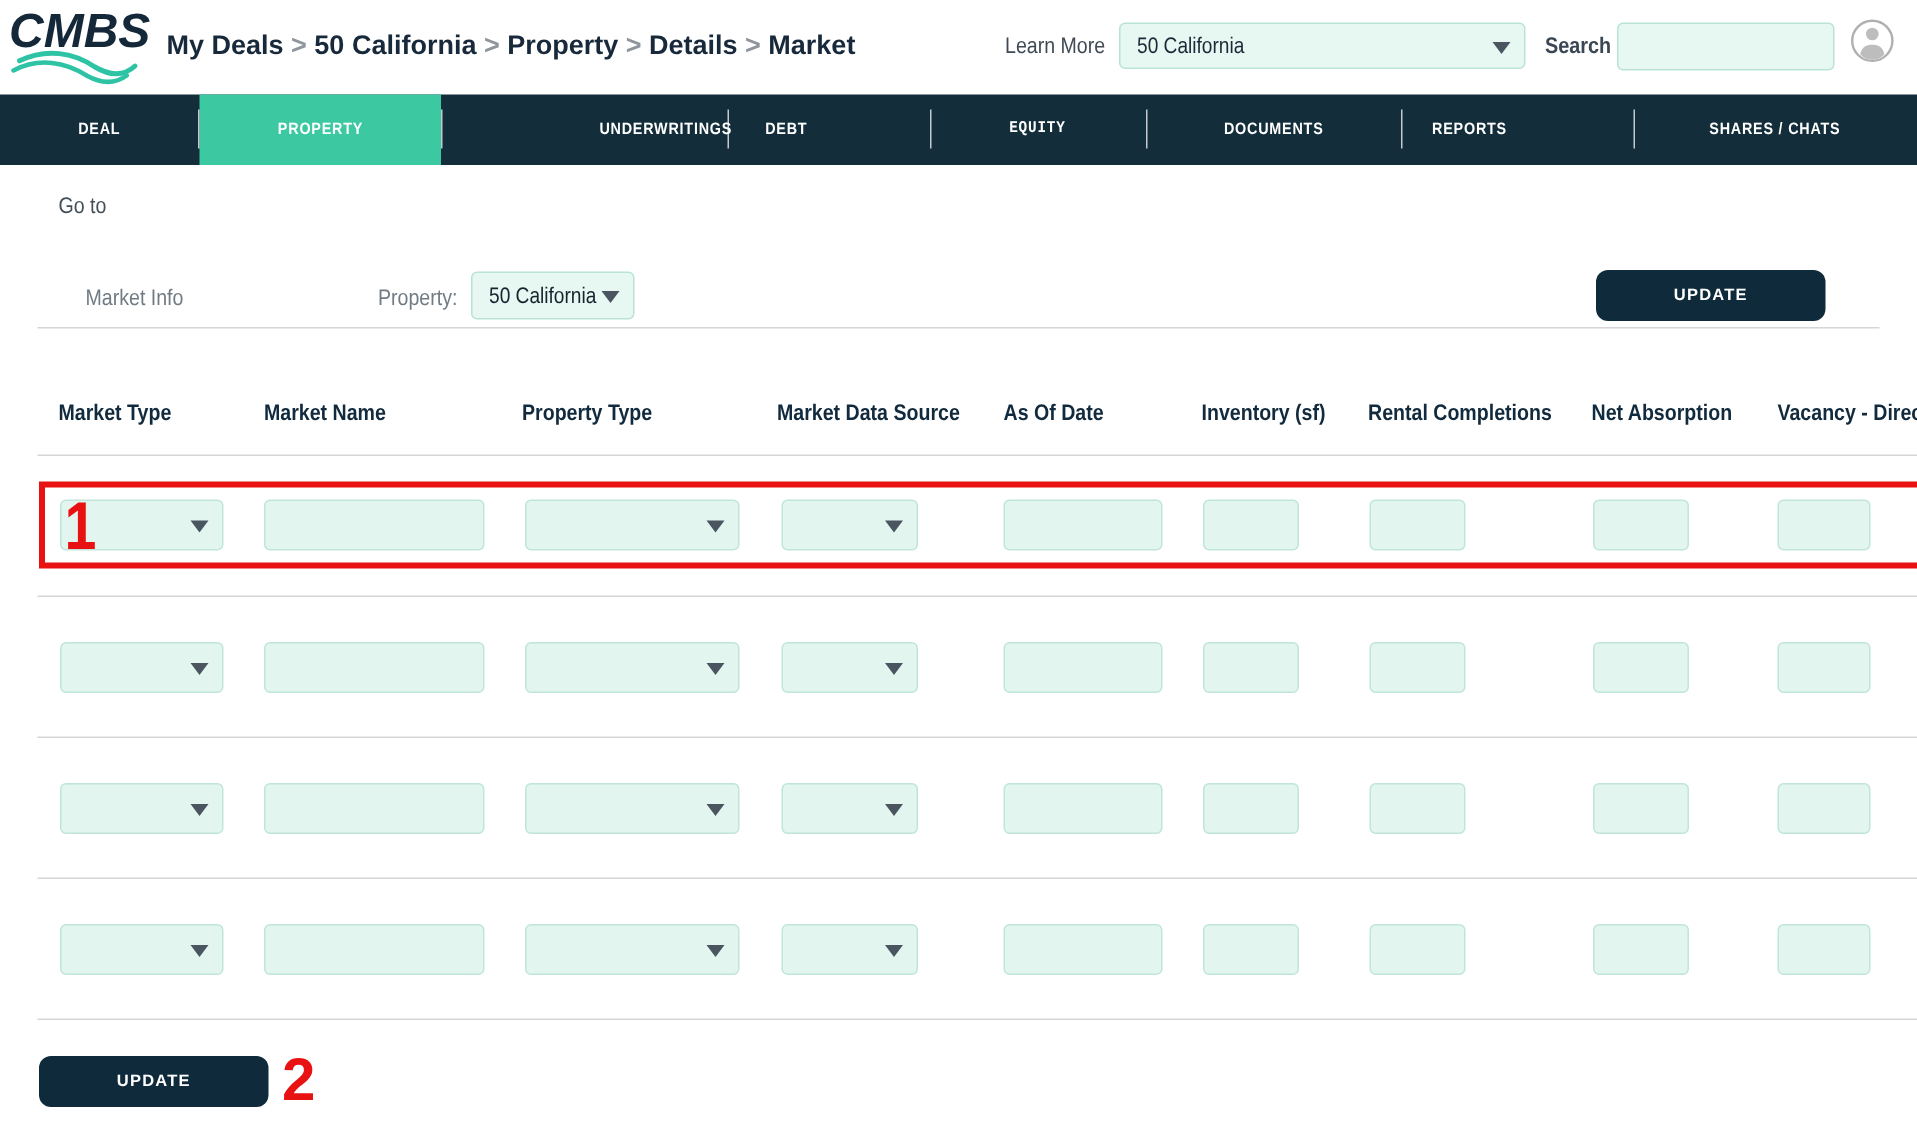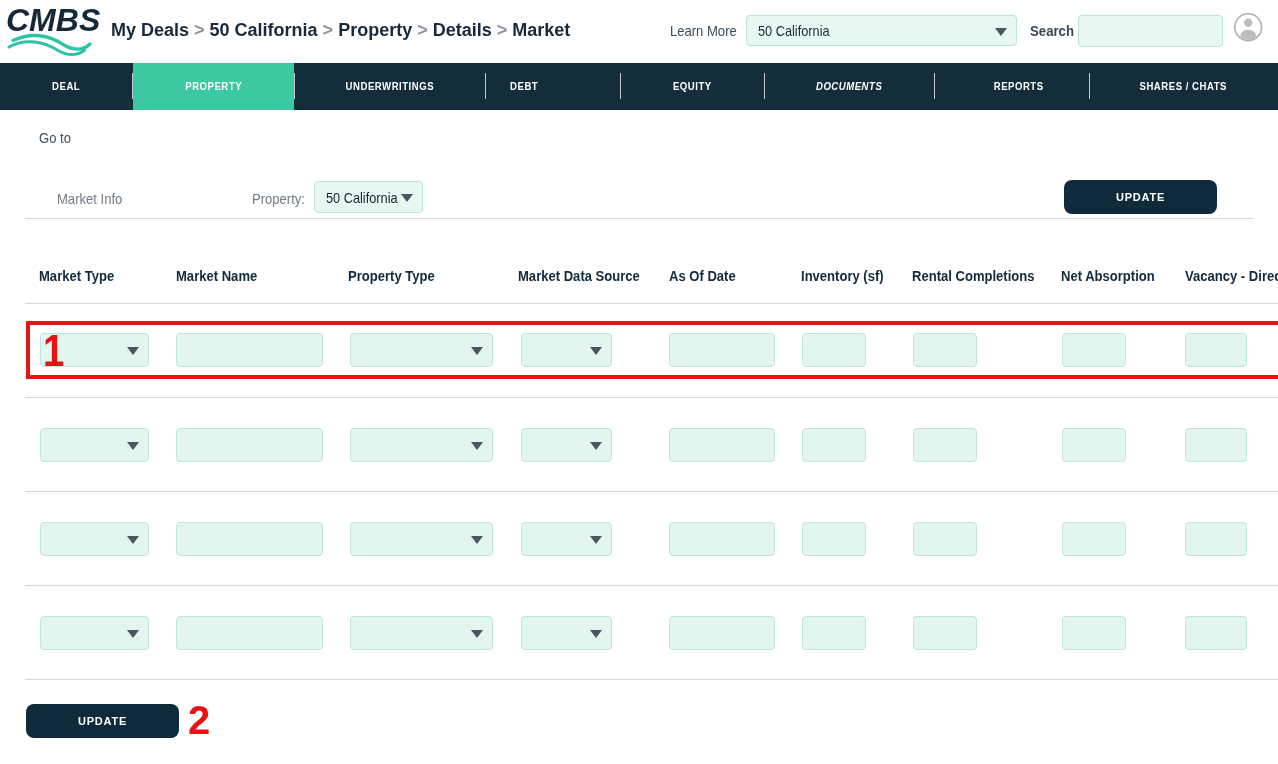--- a/index.html
+++ b/index.html
@@ -62,25 +62,25 @@
 
 <svg class="abs" style="left:1232px;top:11px" width="33" height="33" viewBox="0 0 33 33">
   <circle cx="16.2" cy="16.2" r="13.4" fill="#fff" stroke="#b0b0b0" stroke-width="1.6"></circle>
   <circle cx="16.2" cy="11.7" r="4.2" fill="#bdbdbd"></circle>
   <path d="M8.2,25.3 C9,20.4 12.3,18.9 16.2,18.9 C20.1,18.9 23.4,20.4 24.2,25.3 C22,27.7 19.3,28.9 16.2,28.9 C13.1,28.9 10.4,27.7 8.2,25.3 Z" fill="#bdbdbd"></path>
 </svg>
 
 <div id="nav"></div>
 <div class="tab" id="tab2" style="left:133px;width:161px;"><span>PROPERTY</span></div>
 <div class="tab" style="left:0;width:133px;"><span>DEAL</span></div>
-<div class="tab" style="left:294px;width:191px;"><span>UNDERWRITINGS</span></div>
+<div class="tab" style="left:304px;width:191px;text-align:right;"><span>UNDERWRITINGS</span></div>
 <div class="tab" style="left:457px;width:135px;"><span>DEBT</span></div>
-<div class="tab" style="left:620px;width:144px;"><span>EQUITY</span></div>
-<div class="tab" style="left:764px;width:170px;font-style:italic;"><span>DOCUMENTS</span></div>
-<div class="tab" style="left:924px;width:155px;padding-left:35px;"><span>REPORTS</span></div>
+<div class="tab" style="left:620px;width:144px;font-family:Liberation Mono, monospace;"><span>EQUITY</span></div>
+<div class="tab" style="left:764px;width:170px;"><span>DOCUMENTS</span></div>
+<div class="tab" style="left:885px;width:155px;padding-left:35px;"><span>REPORTS</span></div>
 <div class="tab" style="left:1089px;width:189px;"><span>SHARES / CHATS</span></div>
 <div class="navsep" style="left:132px;"></div>
 <div class="navsep" style="left:294px;"></div>
 <div class="navsep" style="left:485px;"></div>
 <div class="navsep" style="left:620px;"></div>
 <div class="navsep" style="left:764px;"></div>
 <div class="navsep" style="left:934px;"></div>
 <div class="navsep" style="left:1089px;"></div>
 
 <div id="goto">Go to</div>

